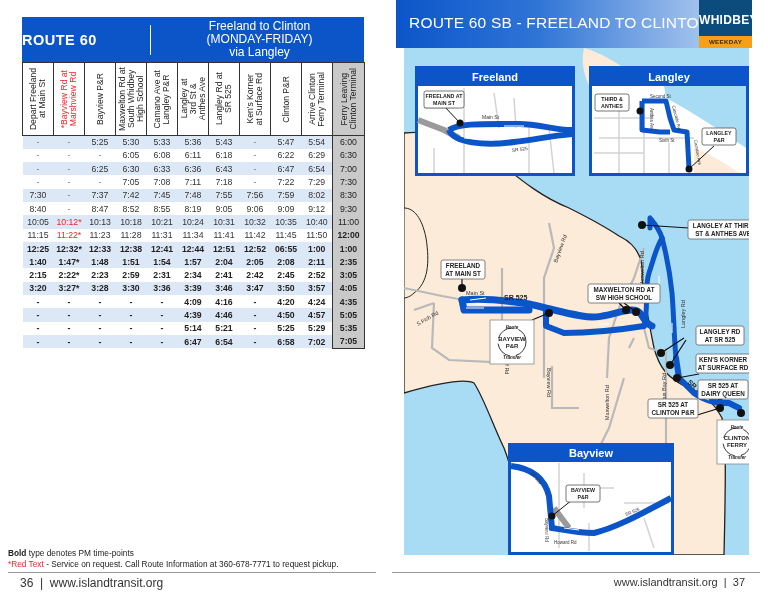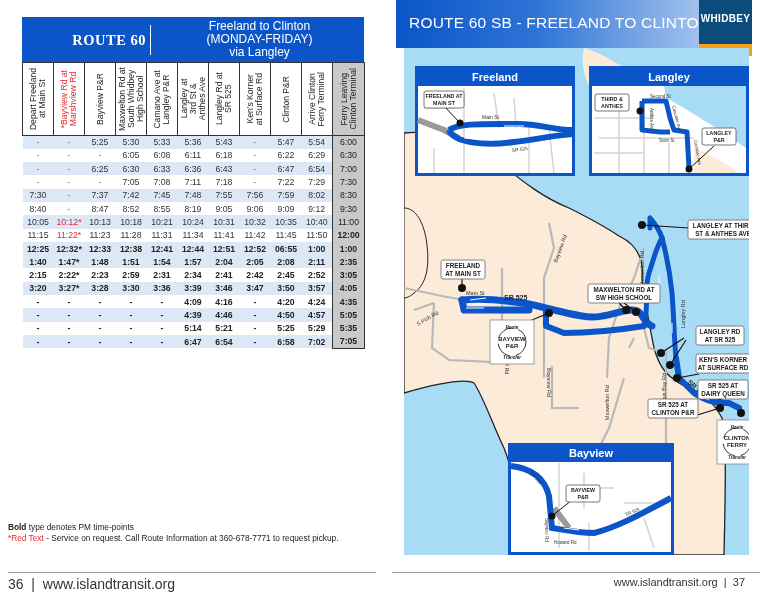--- a/index.html
+++ b/index.html
@@ -6,23 +6,22 @@
   html, body { width: 768px; height: 593px; background: #ffffff; overflow: hidden; }
   body { position: relative; font-family: "Liberation Sans", "DejaVu Sans", sans-serif; color: #222; }
 
   
   .left-page { position: absolute; left: 0; top: 0; width: 384px; height: 593px; }
   .sched-header {
     position: absolute; left: 22px; top: 17px; width: 342px; height: 45px;
     background: #0b55c9; color: #fff; display: flex; align-items: center;
   }
   .sched-header .route {
-    width: 124px; text-align: right; font-weight: bold; font-size: 14.5px; line-height: 16px;
+    width: 124px; text-align: left; font-weight: bold; font-size: 14.5px; line-height: 16px;
     letter-spacing: 0.5px;
-    font-family: Liberation Serif, serif;
   }
   .sched-header .divider { width: 1px; height: 30px; background: #fff; margin: 0 4px; }
   .sched-header .desc {
     flex: 1; text-align: center; font-size: 12px; line-height: 13px;
   }
 
   table.sched {
     position: absolute; left: 22px; top: 62px; width: 342px;
     border-collapse: collapse; table-layout: fixed;
   }
@@ -44,36 +43,36 @@
   table.sched tr.alt td { background: #dde8f7; }
   table.sched td.ferry {
     background: #c9c9c9 !important; border-left: 1.5px solid #333; border-right: 1.5px solid #333;
     color: #222;
   }
   table.sched tr.last td.ferry { border-bottom: 1.5px solid #333; }
   table.sched tr.pm td { font-weight: bold; color: #222; }
   table.sched td.red { color: #e8262b; }
   table.sched td.dash { color: #777; }
 
-  .notes { position: absolute; left: 8px; top: 522px; font-size: 8.3px; line-height: 11px; color: #222; }
+  .notes { position: absolute; left: 8px; top: 548px; font-size: 8.3px; line-height: 11px; color: #222; }
   .notes .red { color: #e8262b; }
   .left-footer-line { position: absolute; left: 8px; top: 572px; width: 368px; height: 1px; background: #999; }
-  .left-footer { position: absolute; left: 8px; top: 576px; font-size: 14px; color: #333; }
+  .left-footer { position: absolute; left: 20px; top: 576px; font-size: 12px; color: #333; }
 
   
   .right-page { position: absolute; left: 384px; top: 0; width: 384px; height: 593px; }
   .map-title-bar {
     position: absolute; left: 12px; top: 0; width: 315px; height: 48px;
     background: linear-gradient(90deg, #0b55c9 0%, #2f74d6 45%, #a9c7ee 100%);
     color: #fff; font-weight: normal; font-size: 15.5px; padding: 14px 0 0 13px; letter-spacing: 0.2px;
   }
   .badge-area { position: absolute; left: 315px; top: 0; width: 53px; height: 48px; }
   .badge-whidbey {
-    height: 44px; background: #0c4c7d; color: #fff; font-weight: bold;
-    font-size: 10px; text-align: center; padding-top: 13px; letter-spacing: 0.3px;
+    height: 36px; background: #0c4c7d; color: #fff; font-weight: bold;
+    font-size: 12px; text-align: center; padding-top: 13px; letter-spacing: 0.3px;
   }
   .badge-weekday {
     height: 12px; background: #f6a01a; color: #3a2a00; font-weight: bold;
     font-size: 6.2px; text-align: center; line-height: 12px; letter-spacing: 0.3px;
   }
   .map-wrap { position: absolute; left: 20px; top: 48px; width: 345px; height: 507px; overflow: hidden; }
   .map-wrap svg { display: block; }
   .right-footer-line { position: absolute; left: 8px; top: 572px; width: 368px; height: 1px; background: #999; }
   .right-footer { position: absolute; right: 23px; top: 576px; font-size: 11px; color: #333; }
 

